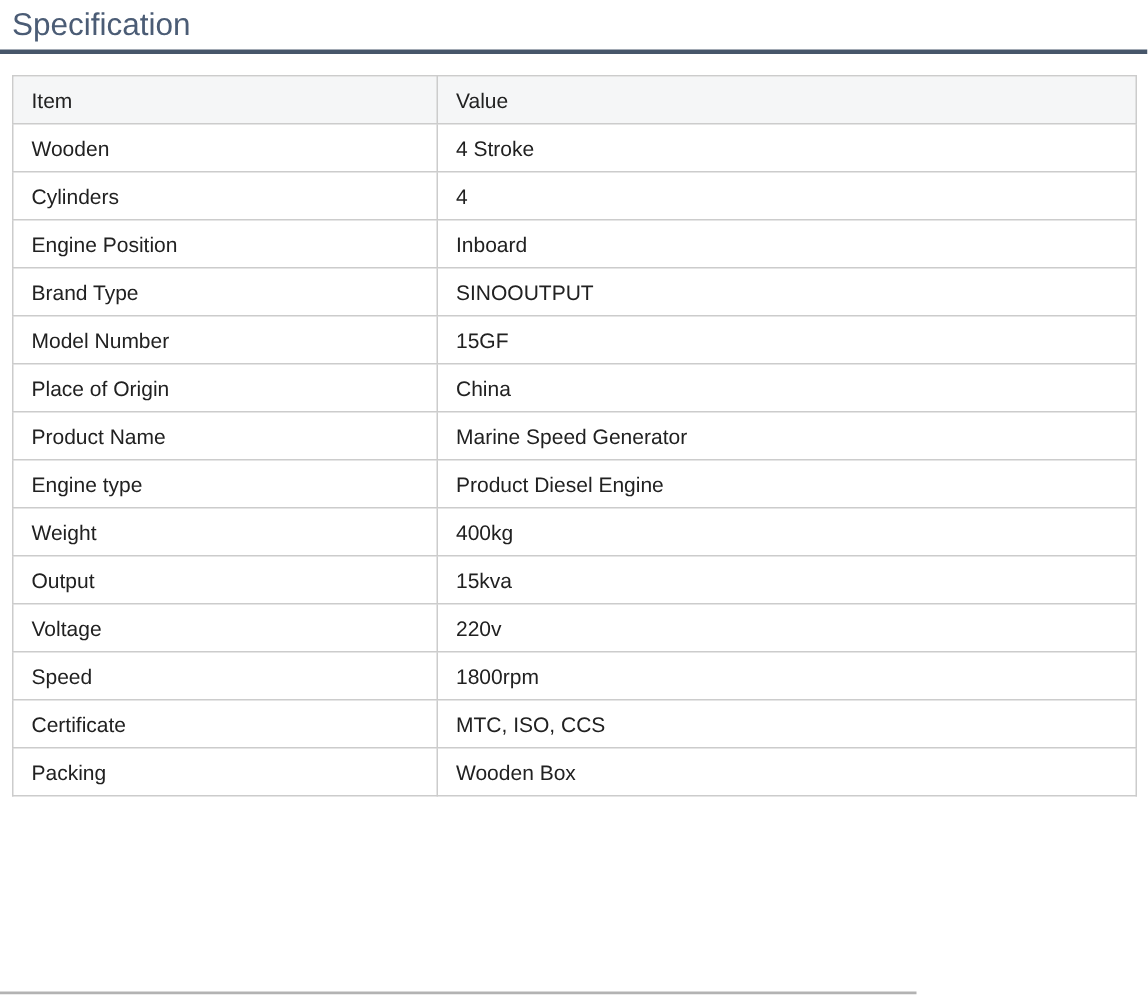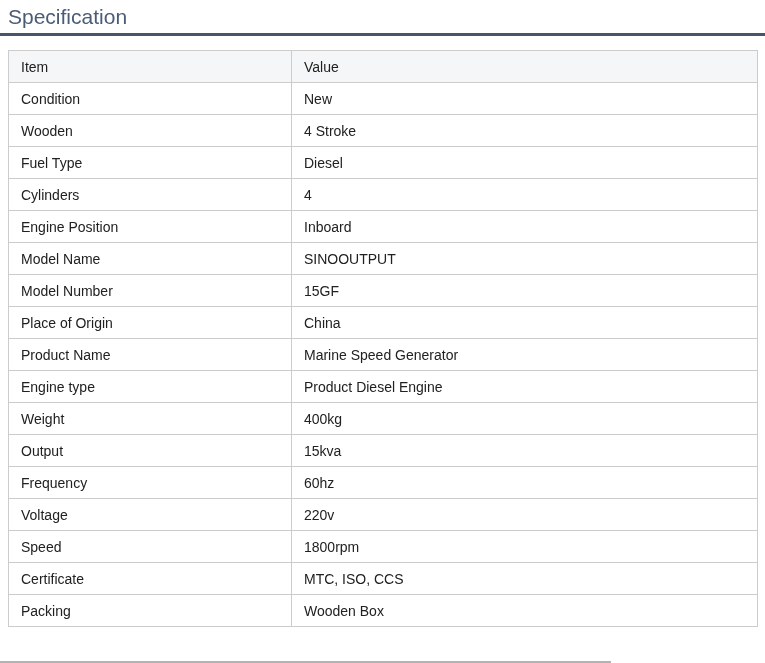--- a/index.html
+++ b/index.html
@@ -69,41 +69,33 @@
       <col class="col-value">
     </colgroup>
     <thead>
       <tr>
         <th>Item</th>
         <th>Value</th>
       </tr>
     </thead>
     <tbody>
         <tr>
-          <td>Condition</td>
-          <td>New</td>
-        </tr>
-        <tr>
           <td>Wooden</td>
           <td>4 Stroke</td>
-        </tr>
-        <tr>
-          <td>Fuel Type</td>
-          <td>Diesel</td>
         </tr>
         <tr>
           <td>Cylinders</td>
           <td>4</td>
         </tr>
         <tr>
           <td>Engine Position</td>
           <td>Inboard</td>
         </tr>
         <tr>
-          <td>Model Name</td>
+          <td>Brand Type</td>
           <td>SINOOUTPUT</td>
         </tr>
         <tr>
           <td>Model Number</td>
           <td>15GF</td>
         </tr>
         <tr>
           <td>Place of Origin</td>
           <td>China</td>
         </tr>
@@ -117,24 +109,20 @@
         </tr>
         <tr>
           <td>Weight</td>
           <td>400kg</td>
         </tr>
         <tr>
           <td>Output</td>
           <td>15kva</td>
         </tr>
         <tr>
-          <td>Frequency</td>
-          <td>60hz</td>
-        </tr>
-        <tr>
           <td>Voltage</td>
           <td>220v</td>
         </tr>
         <tr>
           <td>Speed</td>
           <td>1800rpm</td>
         </tr>
         <tr>
           <td>Certificate</td>
           <td>MTC, ISO, CCS</td>

